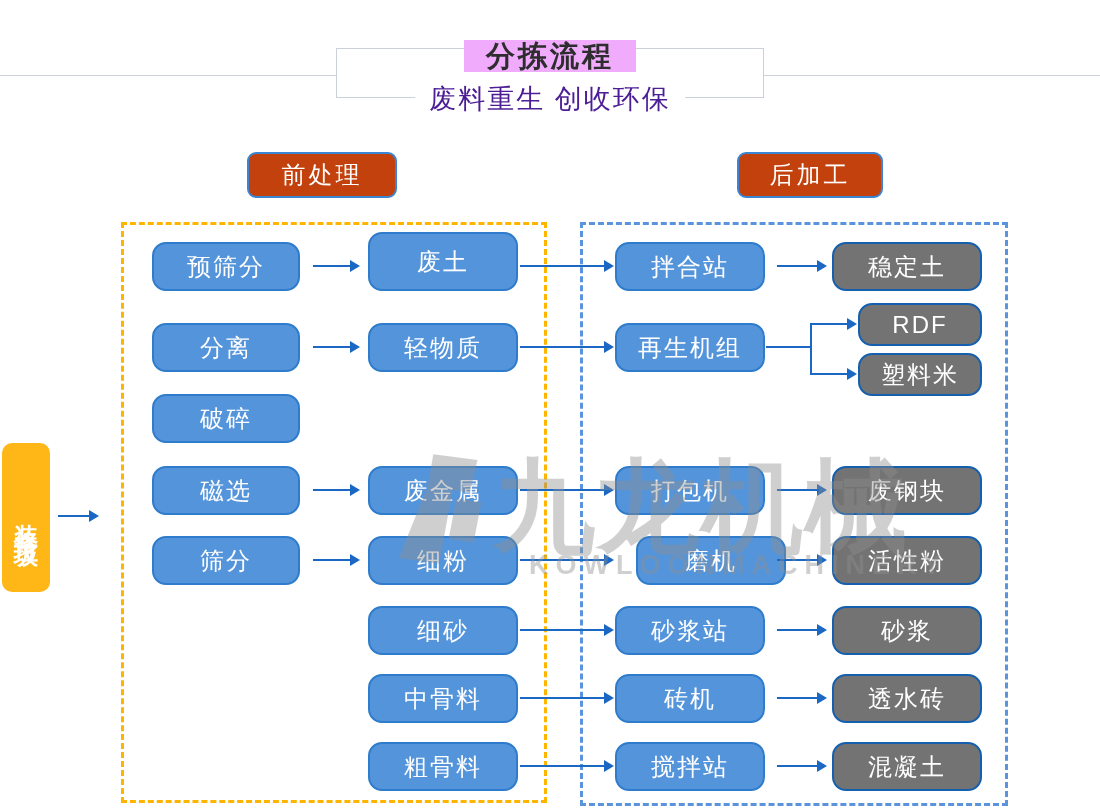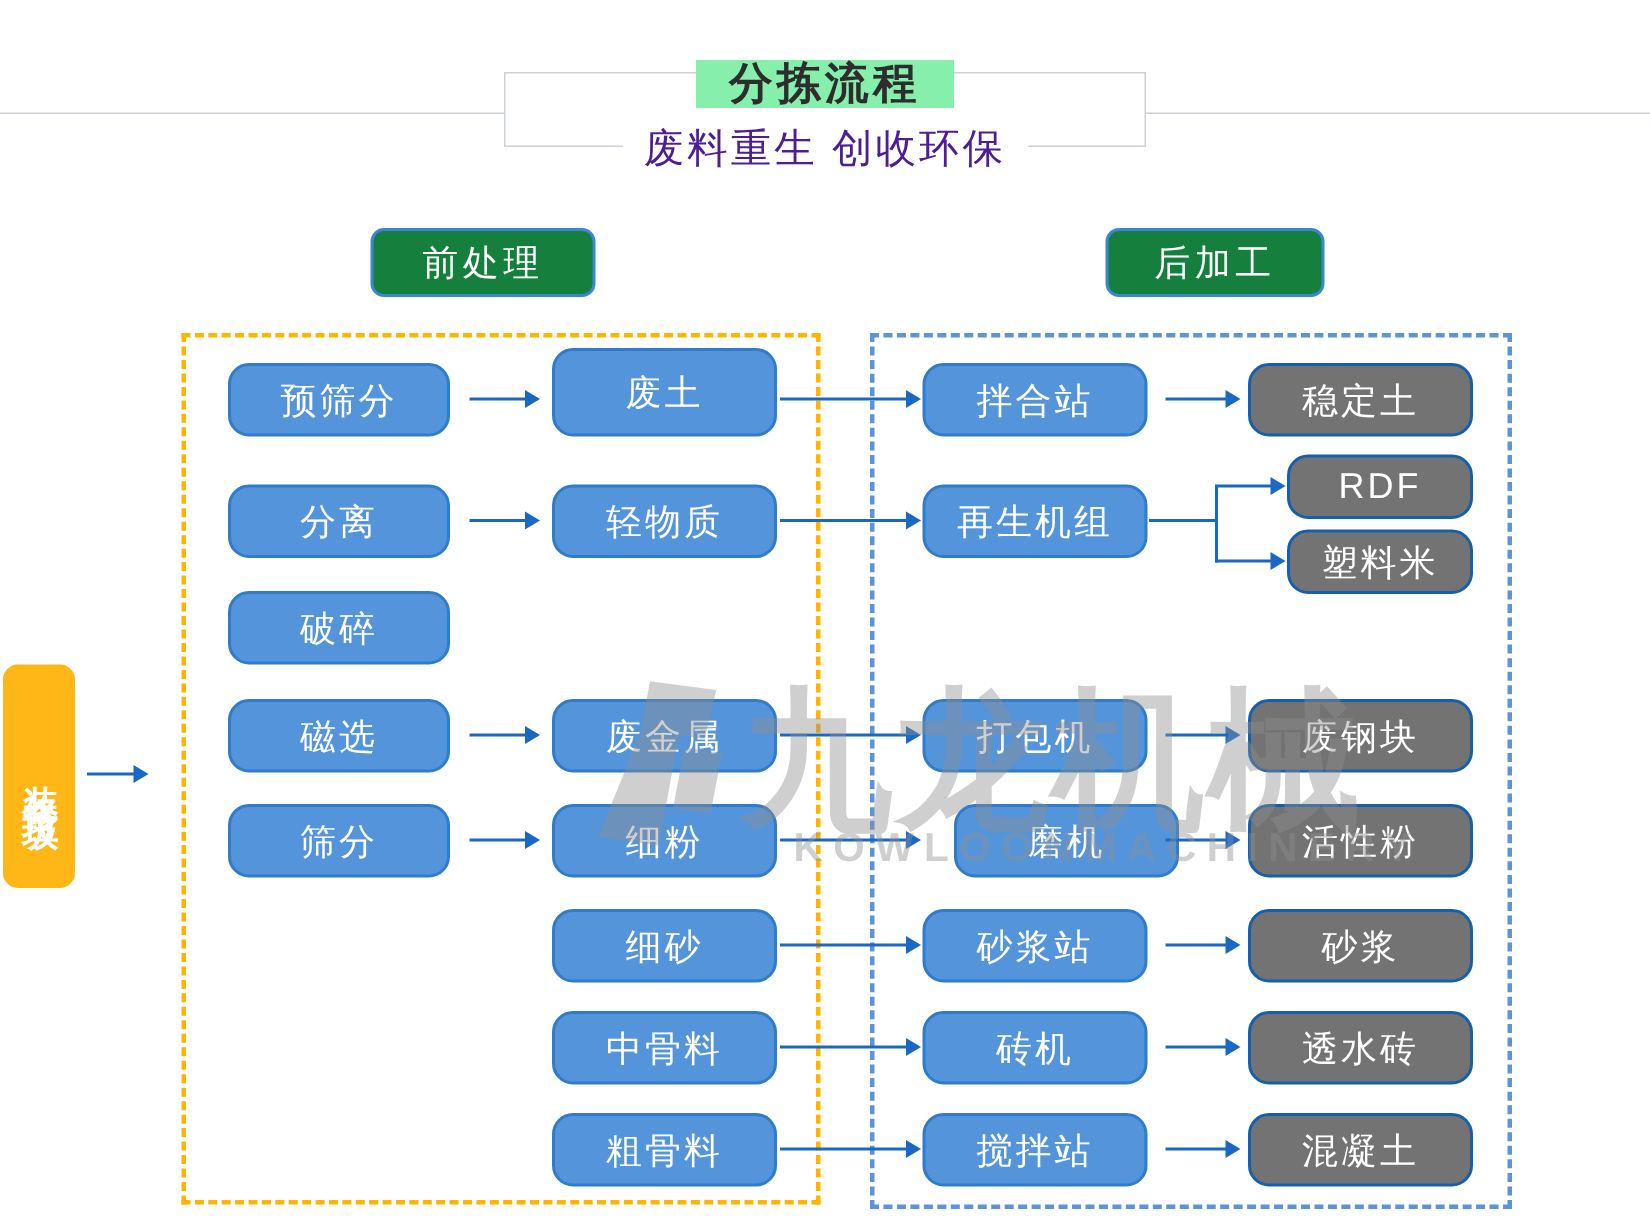--- a/index.html
+++ b/index.html
@@ -5,28 +5,28 @@
   html,body{margin:0;padding:0;background:#ffffff;}
   body{width:1100px;height:812px;position:relative;overflow:hidden;
        font-family:"Liberation Sans", sans-serif;}
 
   
   .hline{position:absolute;left:0;top:75px;width:1100px;height:1px;background:#ccd1d9;z-index:0;}
   .title-box{position:absolute;left:336px;top:48px;width:428px;height:50px;
              border:1px solid #ccd1d9;background:#ffffff;z-index:1;box-sizing:border-box;}
   .main-title{position:absolute;left:550px;top:40px;transform:translateX(-50%);
               font-size:29px;font-weight:bold;color:#2d2d2d;letter-spacing:3px;
-              background:#86efac;padding:0 22px;white-space:nowrap;z-index:3;line-height:32px;}
+              background:#f0abfc;padding:0 22px;white-space:nowrap;z-index:3;line-height:32px;}
   .sub-title{position:absolute;left:550px;top:84px;transform:translateX(-50%);
              font-size:27px;color:#4c1d95;letter-spacing:2px;
              background:#ffffff;padding:0 14px;white-space:nowrap;z-index:3;line-height:30px;}
 
   
   .section-btn{position:absolute;top:152px;height:46px;border-radius:9px;
-               background:#15803d;border:2px solid #3b86d4;color:#ffffff;
+               background:#c2410c;border:2px solid #3b86d4;color:#ffffff;
                font-size:24px;letter-spacing:3px;display:flex;align-items:center;
                justify-content:center;box-sizing:border-box;z-index:2;}
   .btn-pre{left:247px;width:150px;}
   .btn-post{left:737px;width:146px;}
 
   
   .region{position:absolute;box-sizing:border-box;z-index:1;}
   .region-pre{left:121px;top:222px;width:426px;height:581px;border:3px dashed #ffb400;}
   .region-post{left:580px;top:222px;width:428px;height:584px;border:3px dashed #5b93dd;}
 

